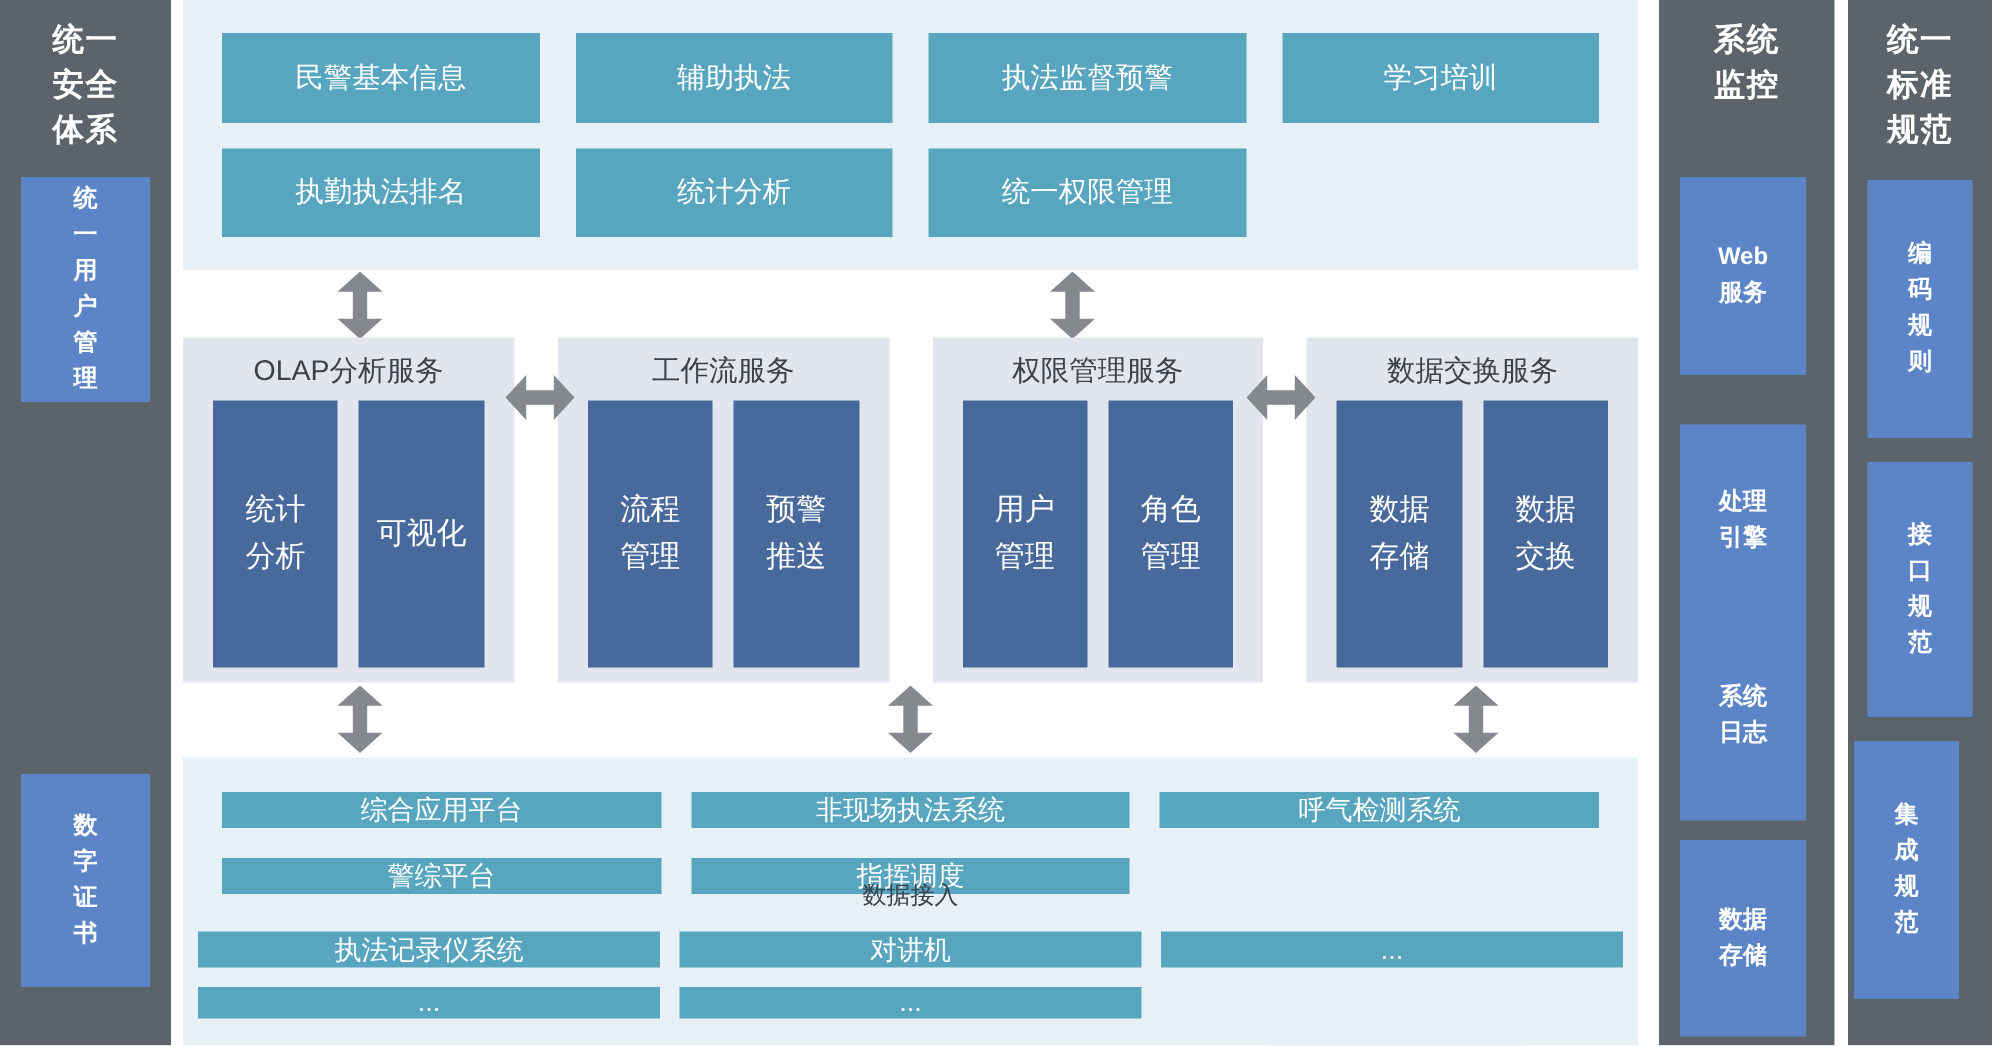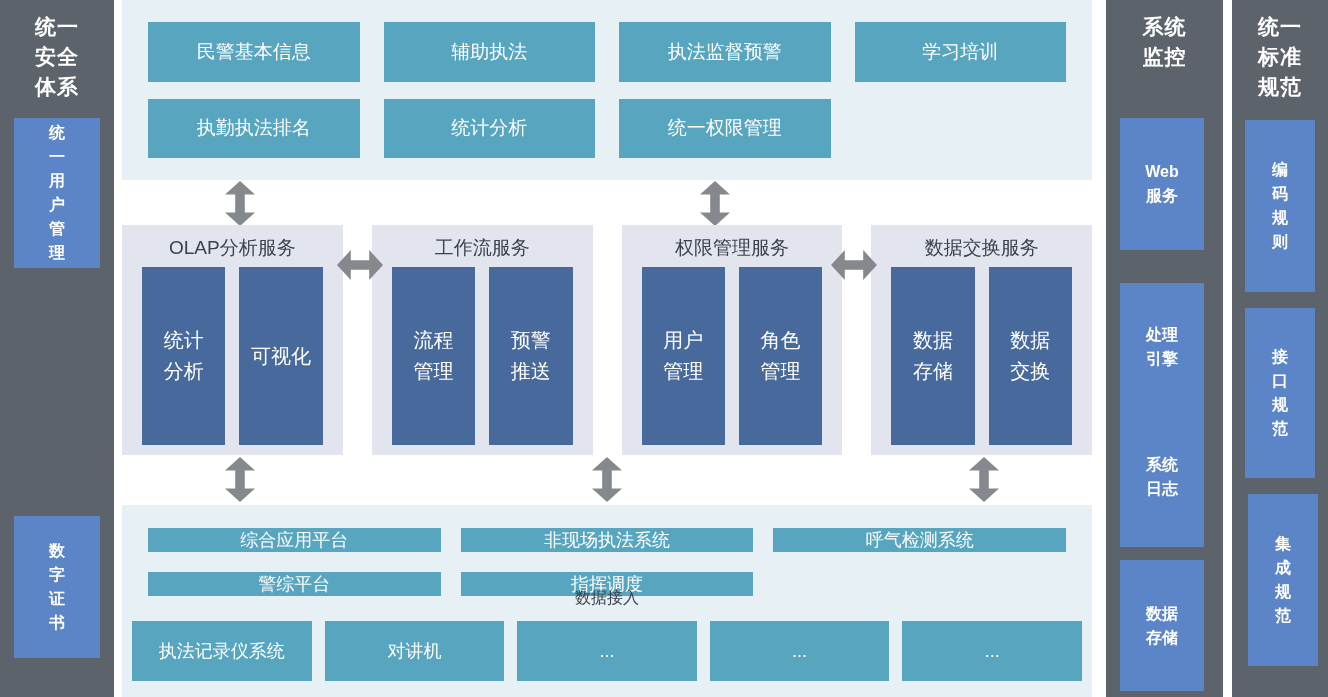--- a/index.html
+++ b/index.html
@@ -53,21 +53,21 @@
     flex:1; background:var(--navy,#47699b); color:#fff; font-size:20px;
     display:flex; align-items:center; justify-content:center; text-align:center;
     line-height:1.55;
   }
 
   .sec-bottom {
     position:absolute; left:0; top:505px; width:970px; height:192px;
     background:var(--light-blue-bg,#e7f1f5); box-sizing:border-box;
   }
   .b-row1 { margin:23px 26px 0; display:grid; grid-template-columns:repeat(3,1fr); gap:20px; height:47px; }
-  .b-row2 { margin:9px 10px 0;  display:grid; grid-template-columns:repeat(5,1fr); gap:13px; height:60px; }
+  .b-row2 { margin:9px 10px 0;  display:grid; grid-template-columns:repeat(3,1fr); gap:13px; height:44px; }
   .sec-bottom .teal { font-size:18px; }
   .access-label {
     margin-top:9px; height:28px; text-align:center;
     color:var(--dark-text,#3b424c); font-size:16px; line-height:28px;
   }
 
   
   .arrow-v {
     position:absolute; width:30px; height:45px; background:var(--arrow,#85898d);
     clip-path:polygon(50% 0%,100% 30%,66% 30%,66% 70%,100% 70%,50% 100%,0% 70%,34% 70%,34% 30%,0% 30%);
@@ -189,18 +189,18 @@
   <aside class="graycol" id="std-col">
     <div class="col-title pre">统一
 标准
 规范</div>
     <div class="bluebox vchar" style="left:13px; top:120px; width:70px; height:172px;">
       <span>编码规则</span>
     </div>
     <div class="bluebox vchar" style="left:13px; top:308px; width:70px; height:170px;">
       <span>接口规范</span>
     </div>
-    <div class="bluebox vchar" style="left:16px; top:494px; width:70px; height:172px;">
+    <div class="bluebox vchar" style="left:4px; top:494px; width:70px; height:172px;">
       <span>集成规范</span>
     </div>
   </aside>
 
 </div>
 
 </body></html>

